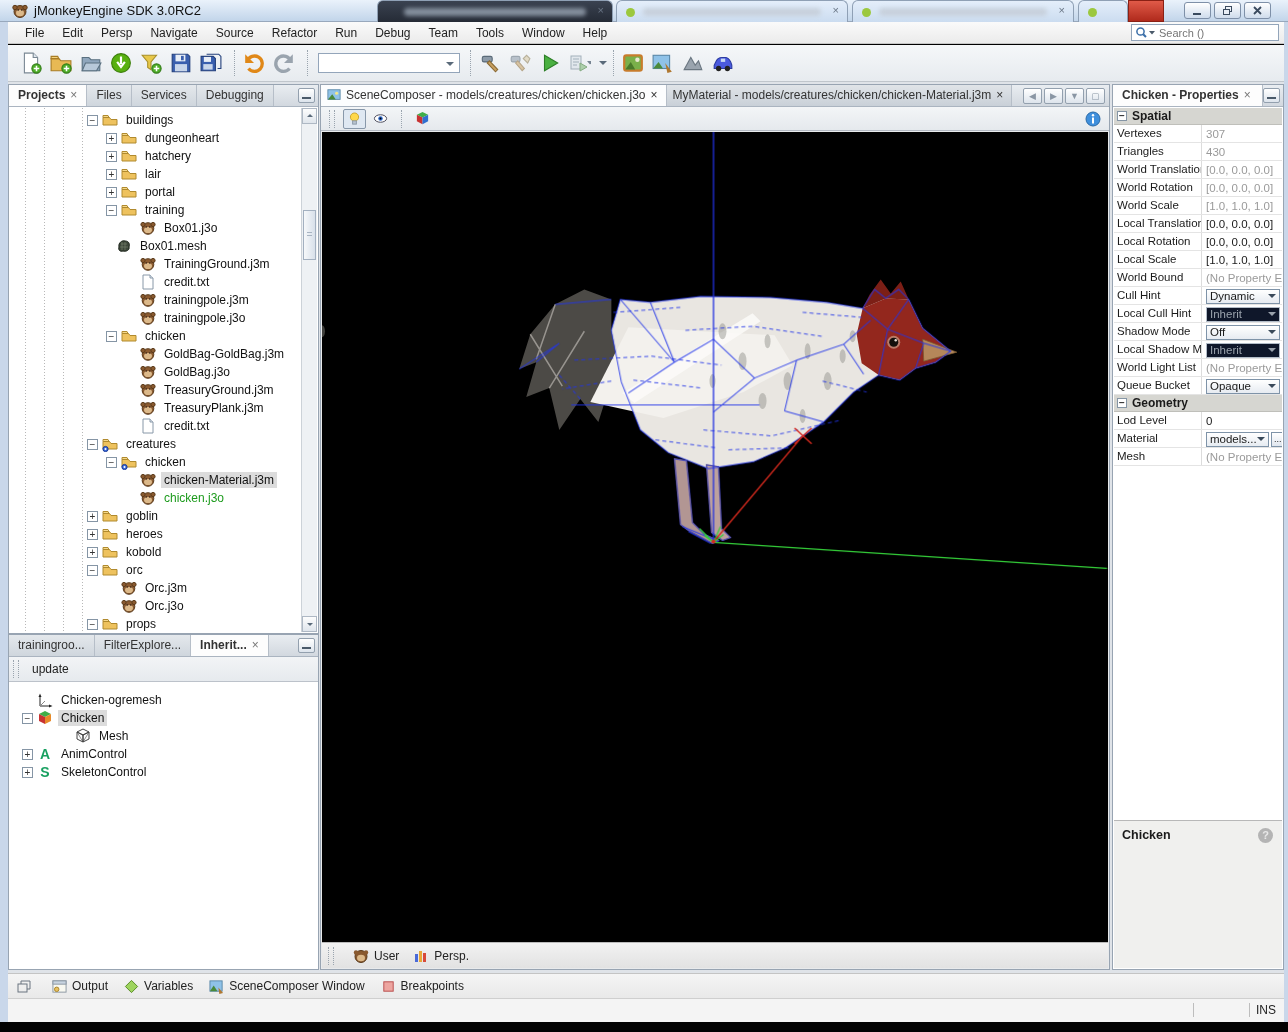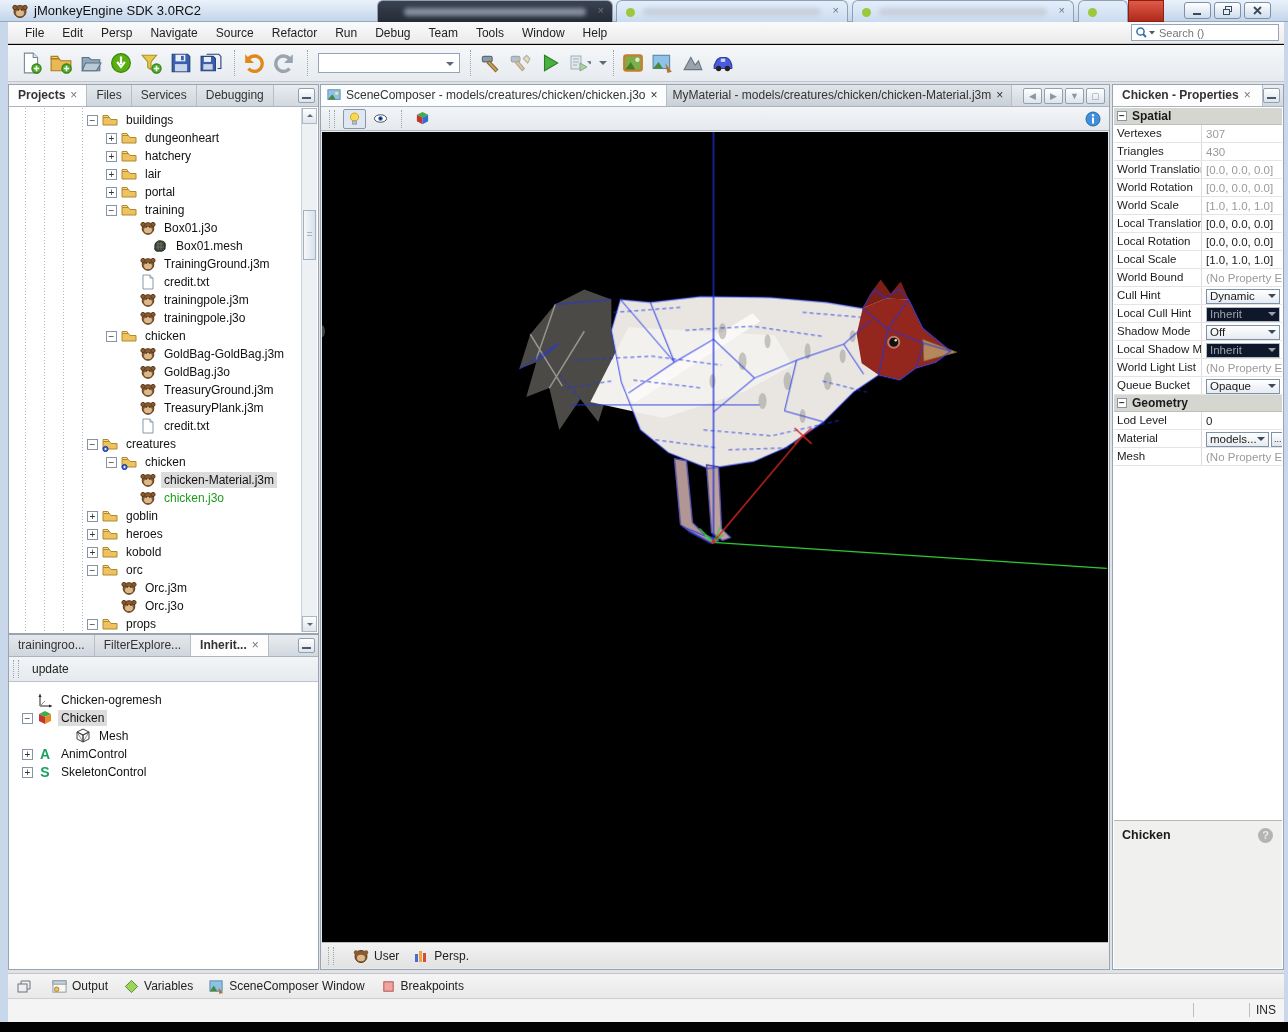--- a/index.html
+++ b/index.html
@@ -443,21 +443,21 @@
               <circle cx="8" cy="8.5" r="5.8" fill="#8a5a30" stroke="#5a3a1a"></circle>
               <circle cx="3" cy="4.5" r="2.1" fill="#8a5a30" stroke="#5a3a1a"></circle>
               <circle cx="13" cy="4.5" r="2.1" fill="#8a5a30" stroke="#5a3a1a"></circle>
               <ellipse cx="8" cy="10" rx="4" ry="3.1" fill="#dcb98a"></ellipse>
               <circle cx="6.2" cy="7" r=".7" fill="#201510"></circle>
               <circle cx="9.8" cy="7" r=".7" fill="#201510"></circle>
             </svg>
           </span>
           <span class="tlabel">Box01.j3o</span>
         </div>
-        <div class="trow" style="padding-left: 91px; margin-left: 36px;">
+        <div class="trow" style="padding-left: 91px;">
           <span class="texp-ph"></span>
           <span class="ticon" style="width: 16px; height: 16px;">
             <svg viewBox="0 0 16 16" style="width: 100%; height: 100%;">
               <path d="M3 9C2 5 6 2 9 3c4 0 5 3 4 6 1 3-3 5-6 4-3 1-5-1-4-4z" fill="#3c463a" stroke="#1e261c"></path>
               <path d="M5 6h6M4 9h8M6 4v8M9 4v8" stroke="#72806c" stroke-width=".7"></path>
             </svg>
           </span>
           <span class="tlabel">Box01.mesh</span>
         </div>
         <div class="trow" style="padding-left: 115px;">

